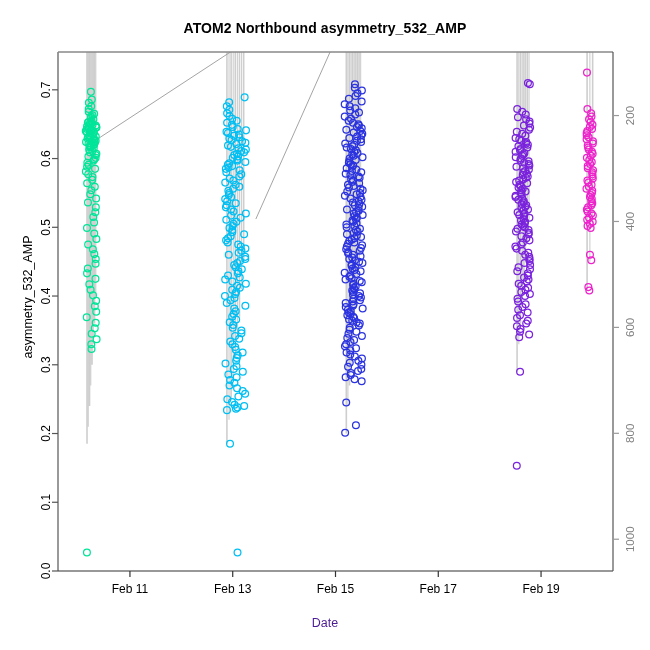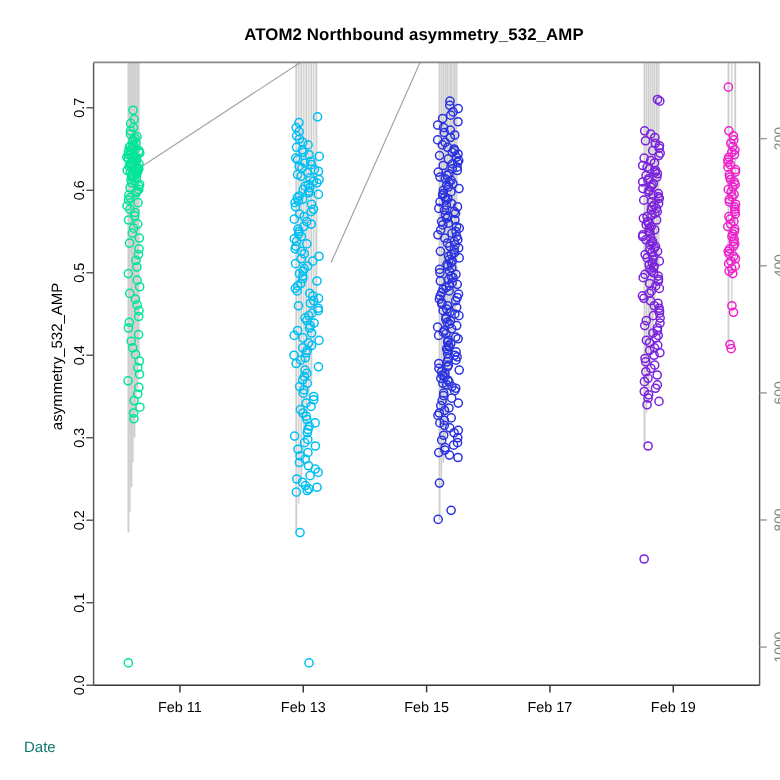--- a/index.html
+++ b/index.html
@@ -1,33 +1,33 @@
 <!DOCTYPE html>
 <html><head>
 <meta charset="utf-8">
 <style>
   html,body{margin:0;padding:0;}
   body{
     width:650px;height:650px;background:#ffffff;
     font-family:"Liberation Sans", sans-serif;
     overflow:hidden;position:relative;
   }
-  #root{position:absolute;left:0;top:0;width:608px;height:650px;margin-left:20px;}
+  #root{position:absolute;left:0;top:0;width:608px;height:650px;}
   #plot-title{
     position:absolute;left:0;top:20px;width:650px;text-align:center;
     font-size:14px;font-weight:bold;color:#000;letter-spacing:0.1px;
   }
   #ylabel{
     position:absolute;left:-52px;top:290px;width:160px;text-align:center;
     font-size:12.5px;color:#000;
     transform:rotate(-90deg);transform-origin:center center;
   }
   #xlabel{
-    position:absolute;left:0;top:616px;width:650px;
-    font-size:12.5px;color:#0f766e;
+    position:absolute;left:0;top:616px;width:650px;text-align:center;
+    font-size:12.5px;color:#4c1d95;
   }
   svg{position:absolute;left:0;top:0;}
   .tick-text{font-family:"Liberation Sans", sans-serif;font-size:12px;fill:#000;}
   .tick-text-right{font-family:"Liberation Sans", sans-serif;font-size:11.5px;fill:#808080;}
 </style>
 </head>
 <body>
 
 <div id="root">
 

